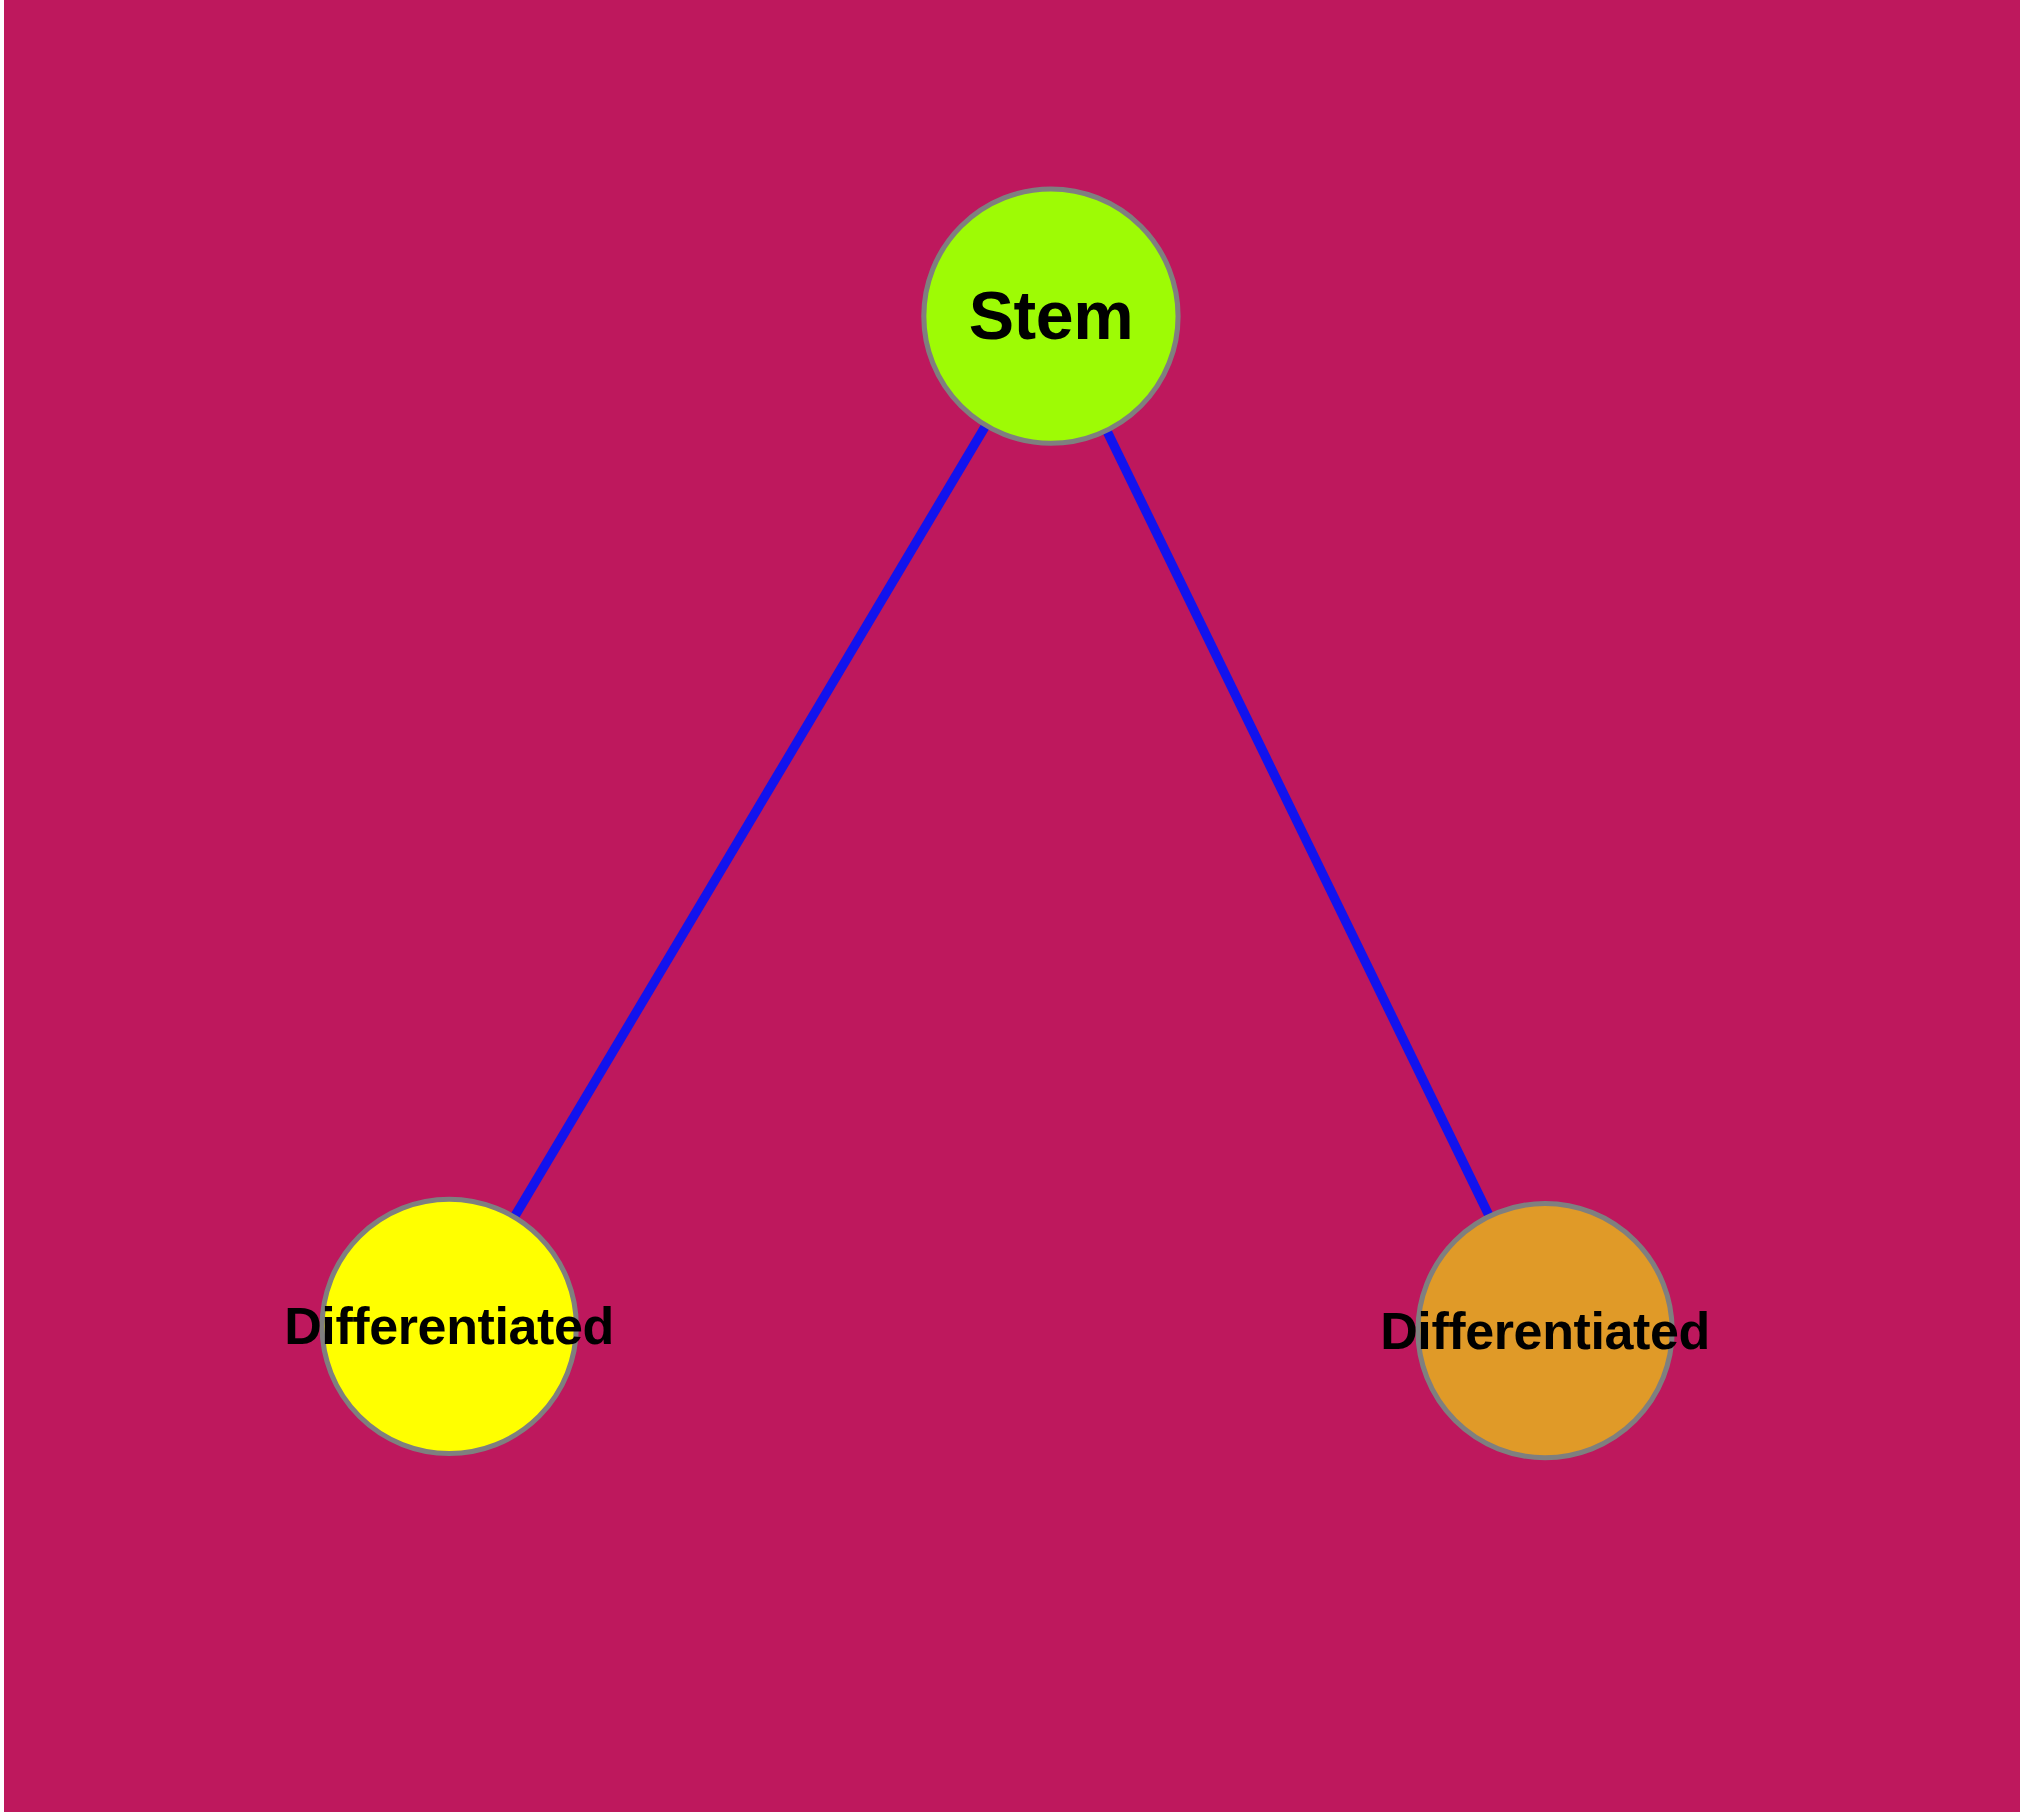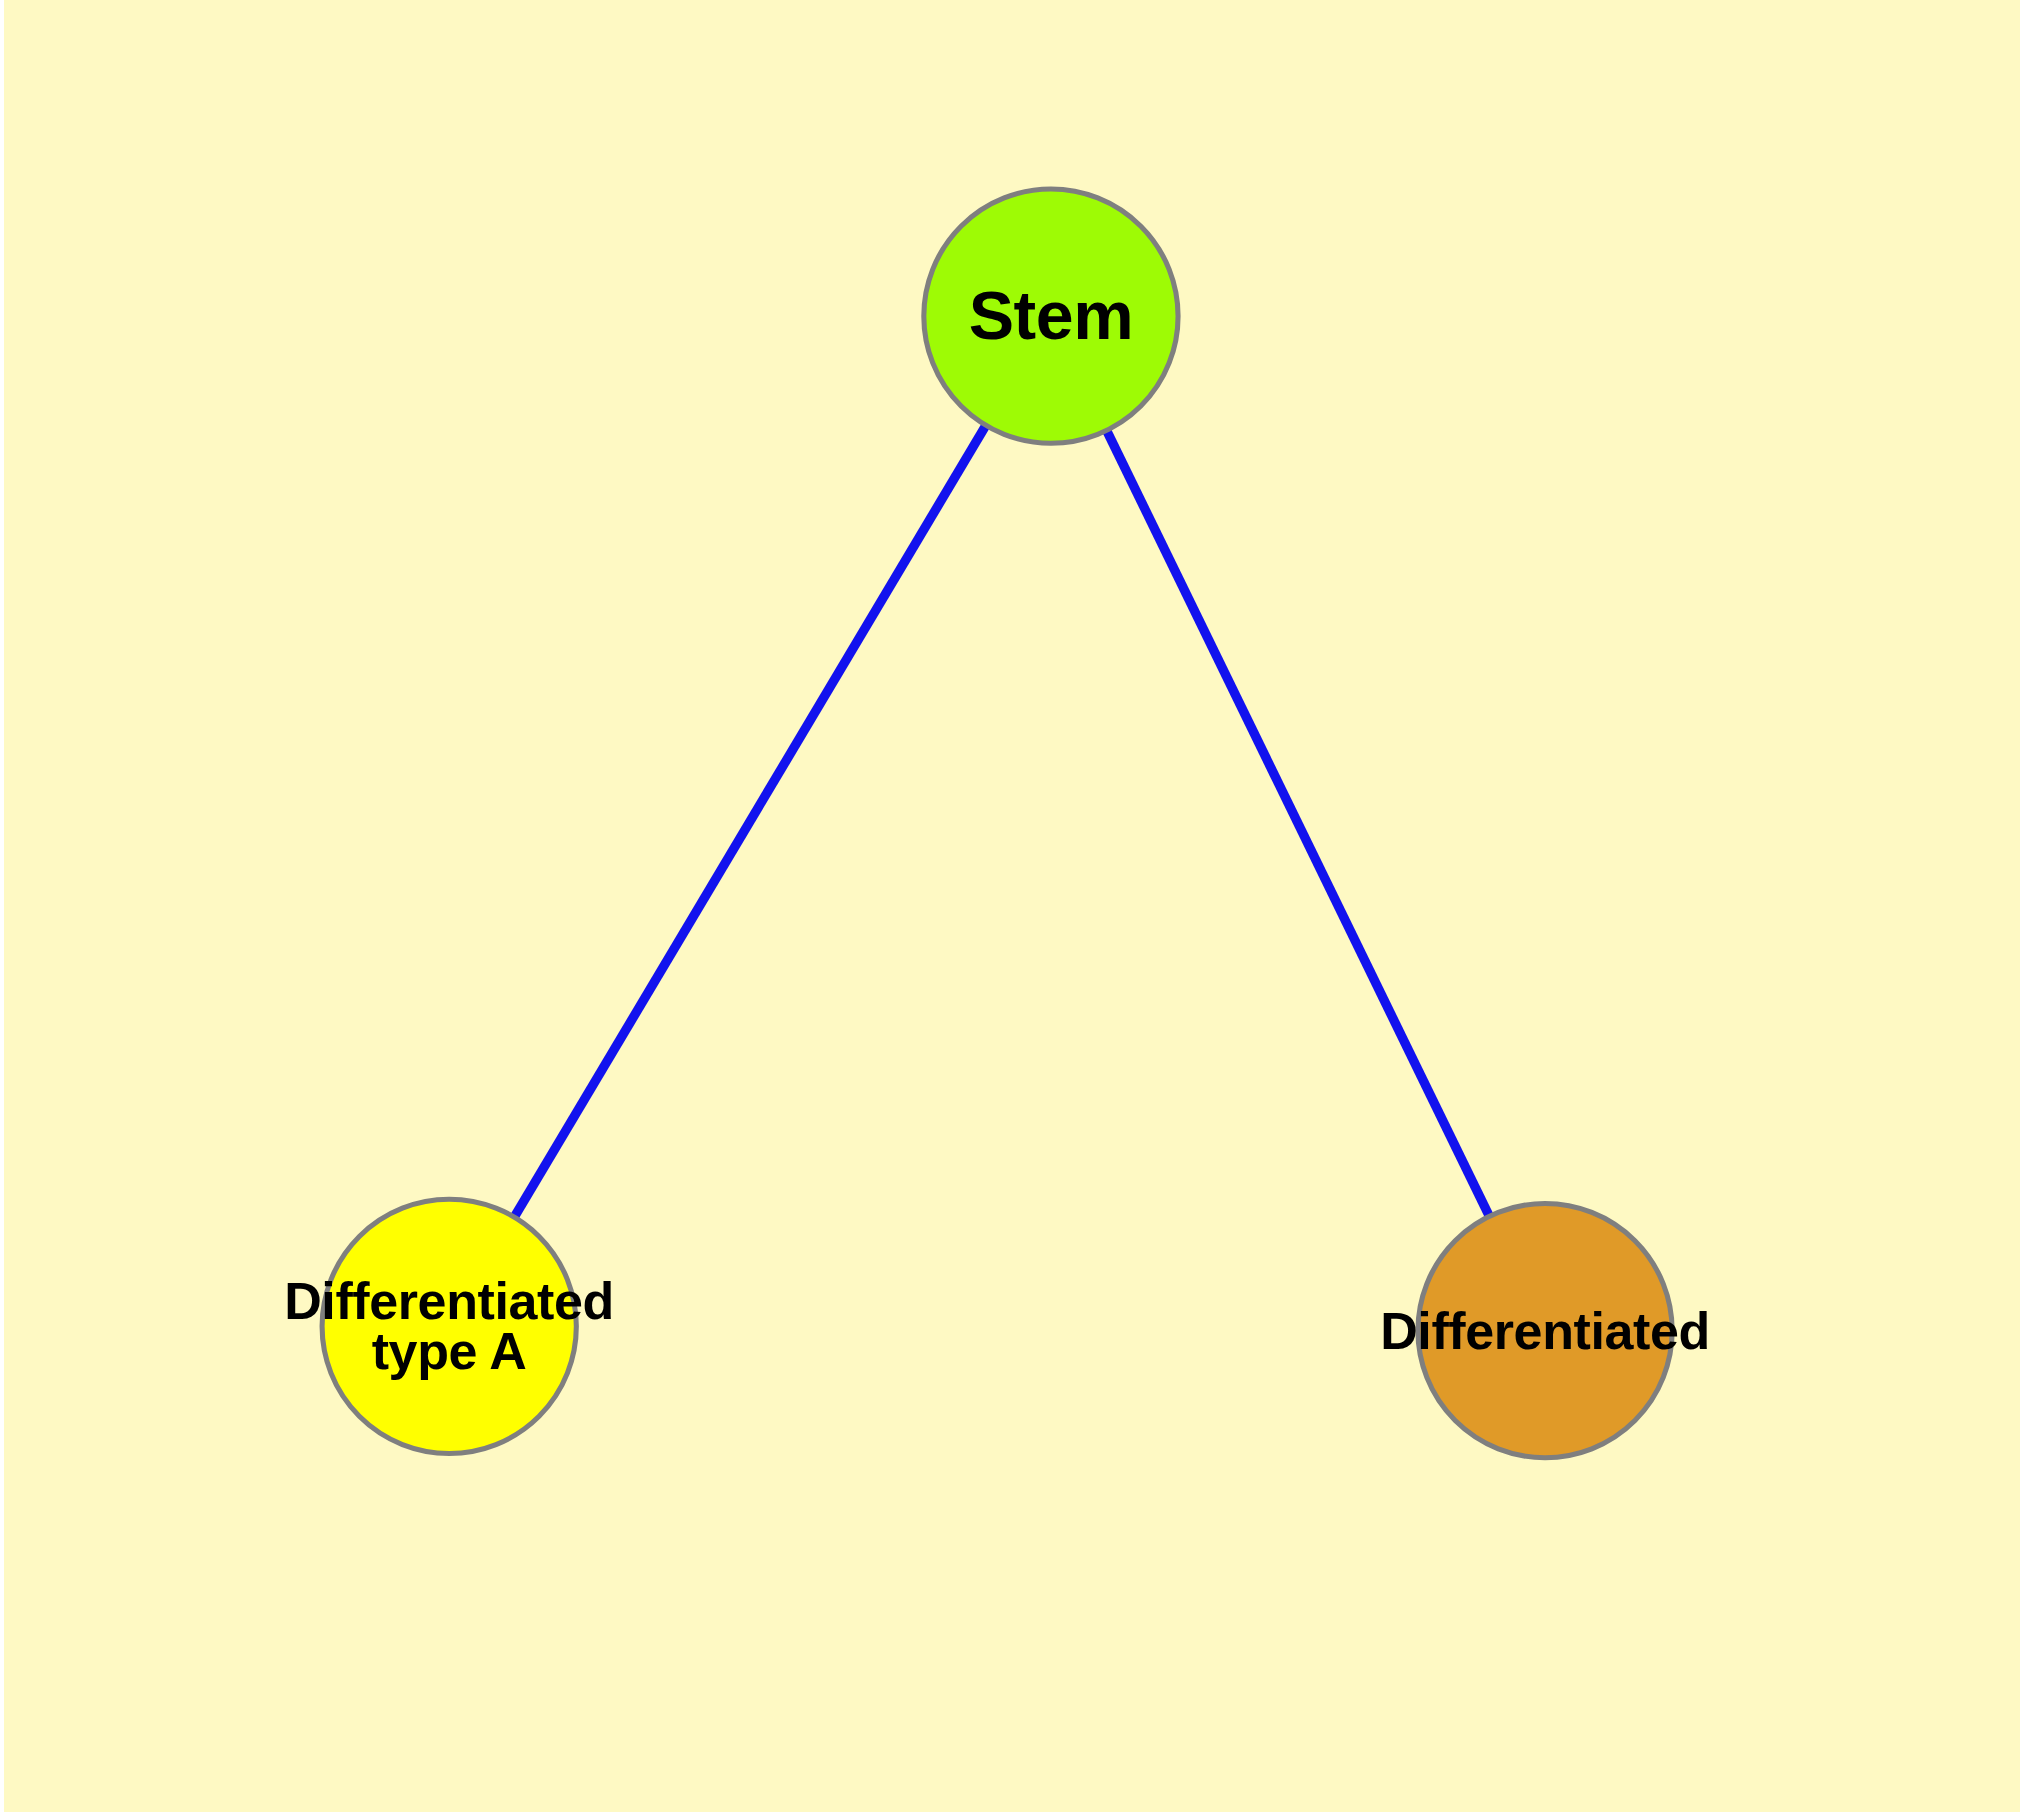--- a/index.html
+++ b/index.html
@@ -10,21 +10,21 @@
   body {
     width: 2021px;
     height: 1812px;
     overflow: hidden;
     font-family: "Liberation Sans", sans-serif;
   }
   #graph-canvas {
     position: relative;
     width: 2021px;
     height: 1812px;
-    background: #fef9c3;
+    background: #be185d;
     box-sizing: border-box;
     border-left: 4.2px solid #ffffff;
   }
   #graph-svg {
     position: absolute;
     left: 0;
     top: 0;
     width: 2021px;
     height: 1812px;
     display: block;
@@ -65,21 +65,20 @@
         <circle cx="1818" cy="1570" r="150" fill="#e09a28" stroke="#7f7f7f" stroke-width="6"></circle>
       </g>
   </svg>
 
   <div id="labels-layer">
       <div class="node-label single" style="left: 1047px; top: 316px;">
         <span class="label-line">Stem</span>
       </div>
       <div class="node-label double" style="left: 445px; top: 1326px;">
         <span class="label-line">Differentiated</span>
-        <span class="label-line">type A</span>
       </div>
       <div class="node-label double" style="left: 1541px; top: 1331px;">
         <span class="label-line">Differentiated</span>
       </div>
     </div>
 
 </div>
 
 
 </body></html>

